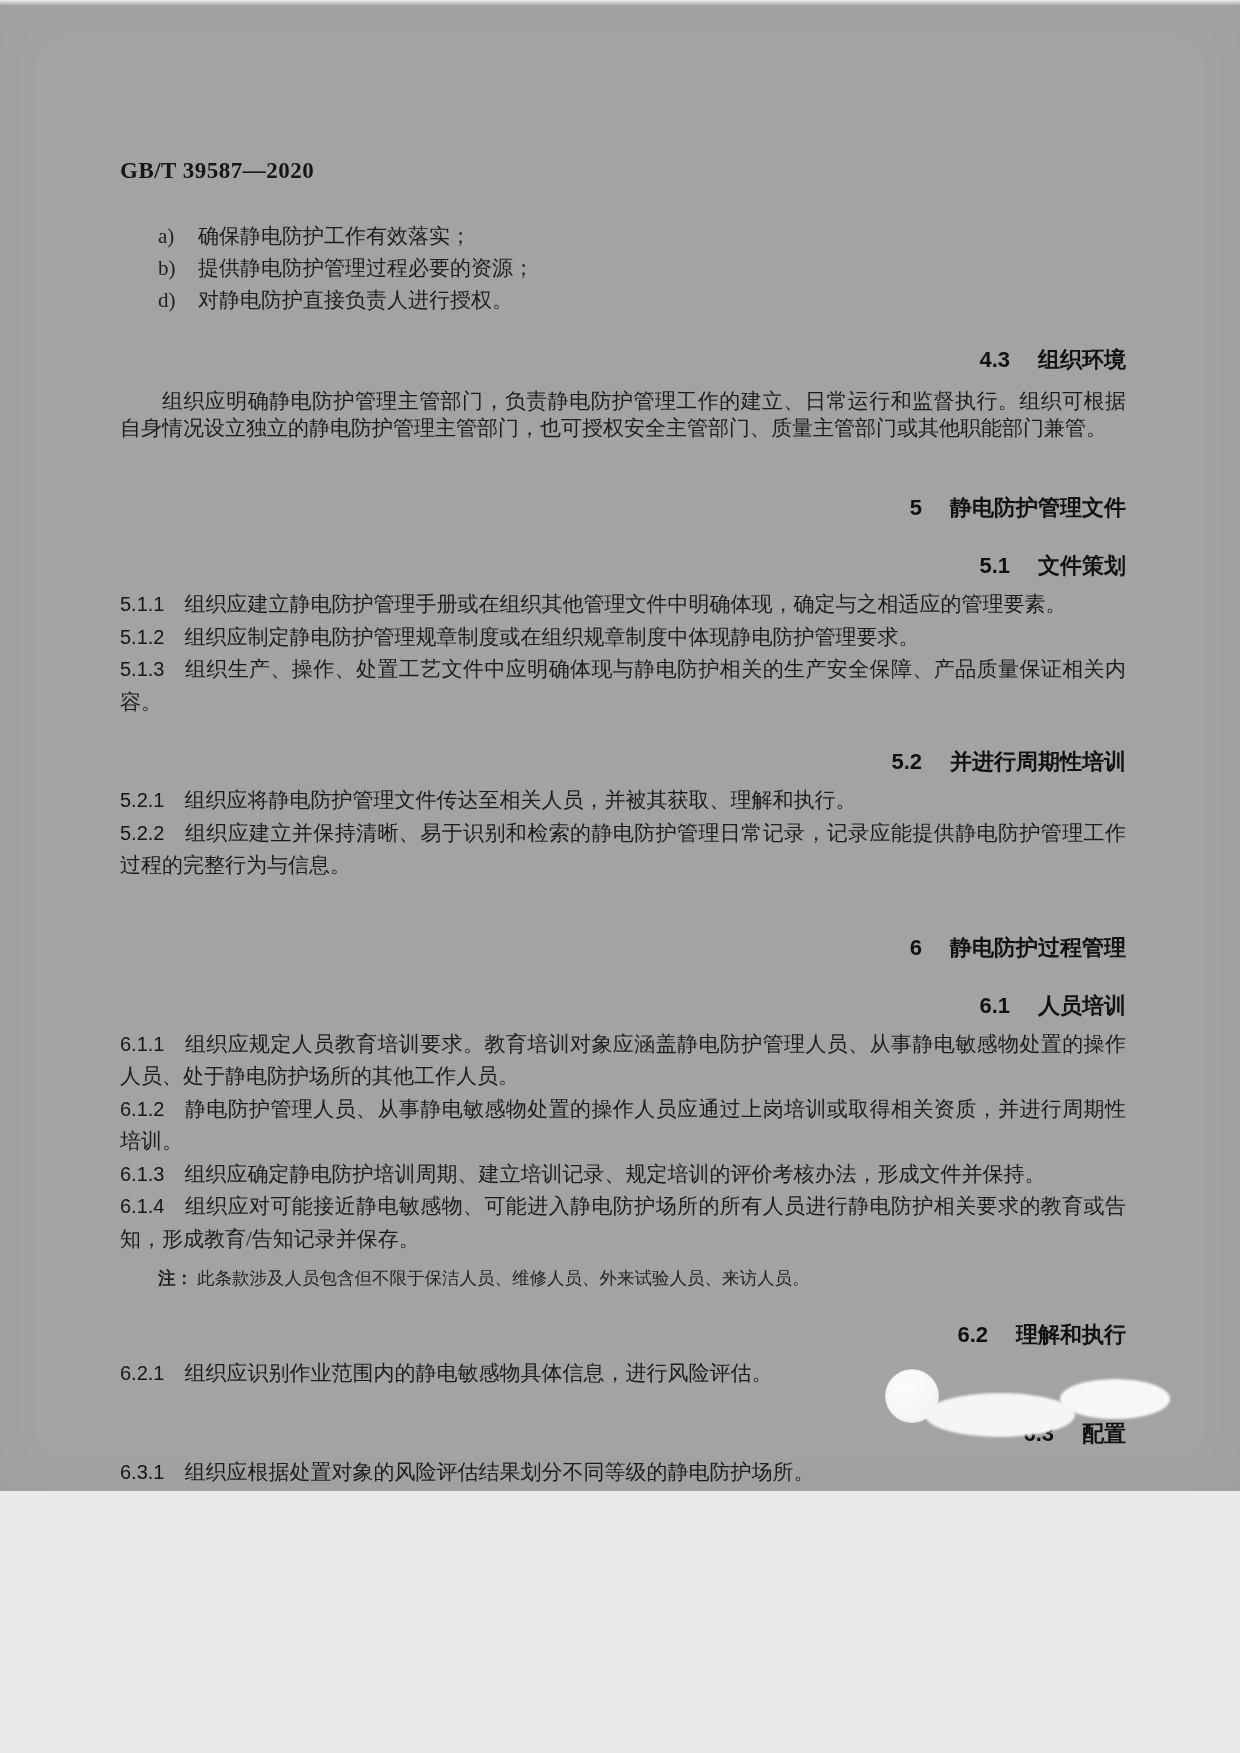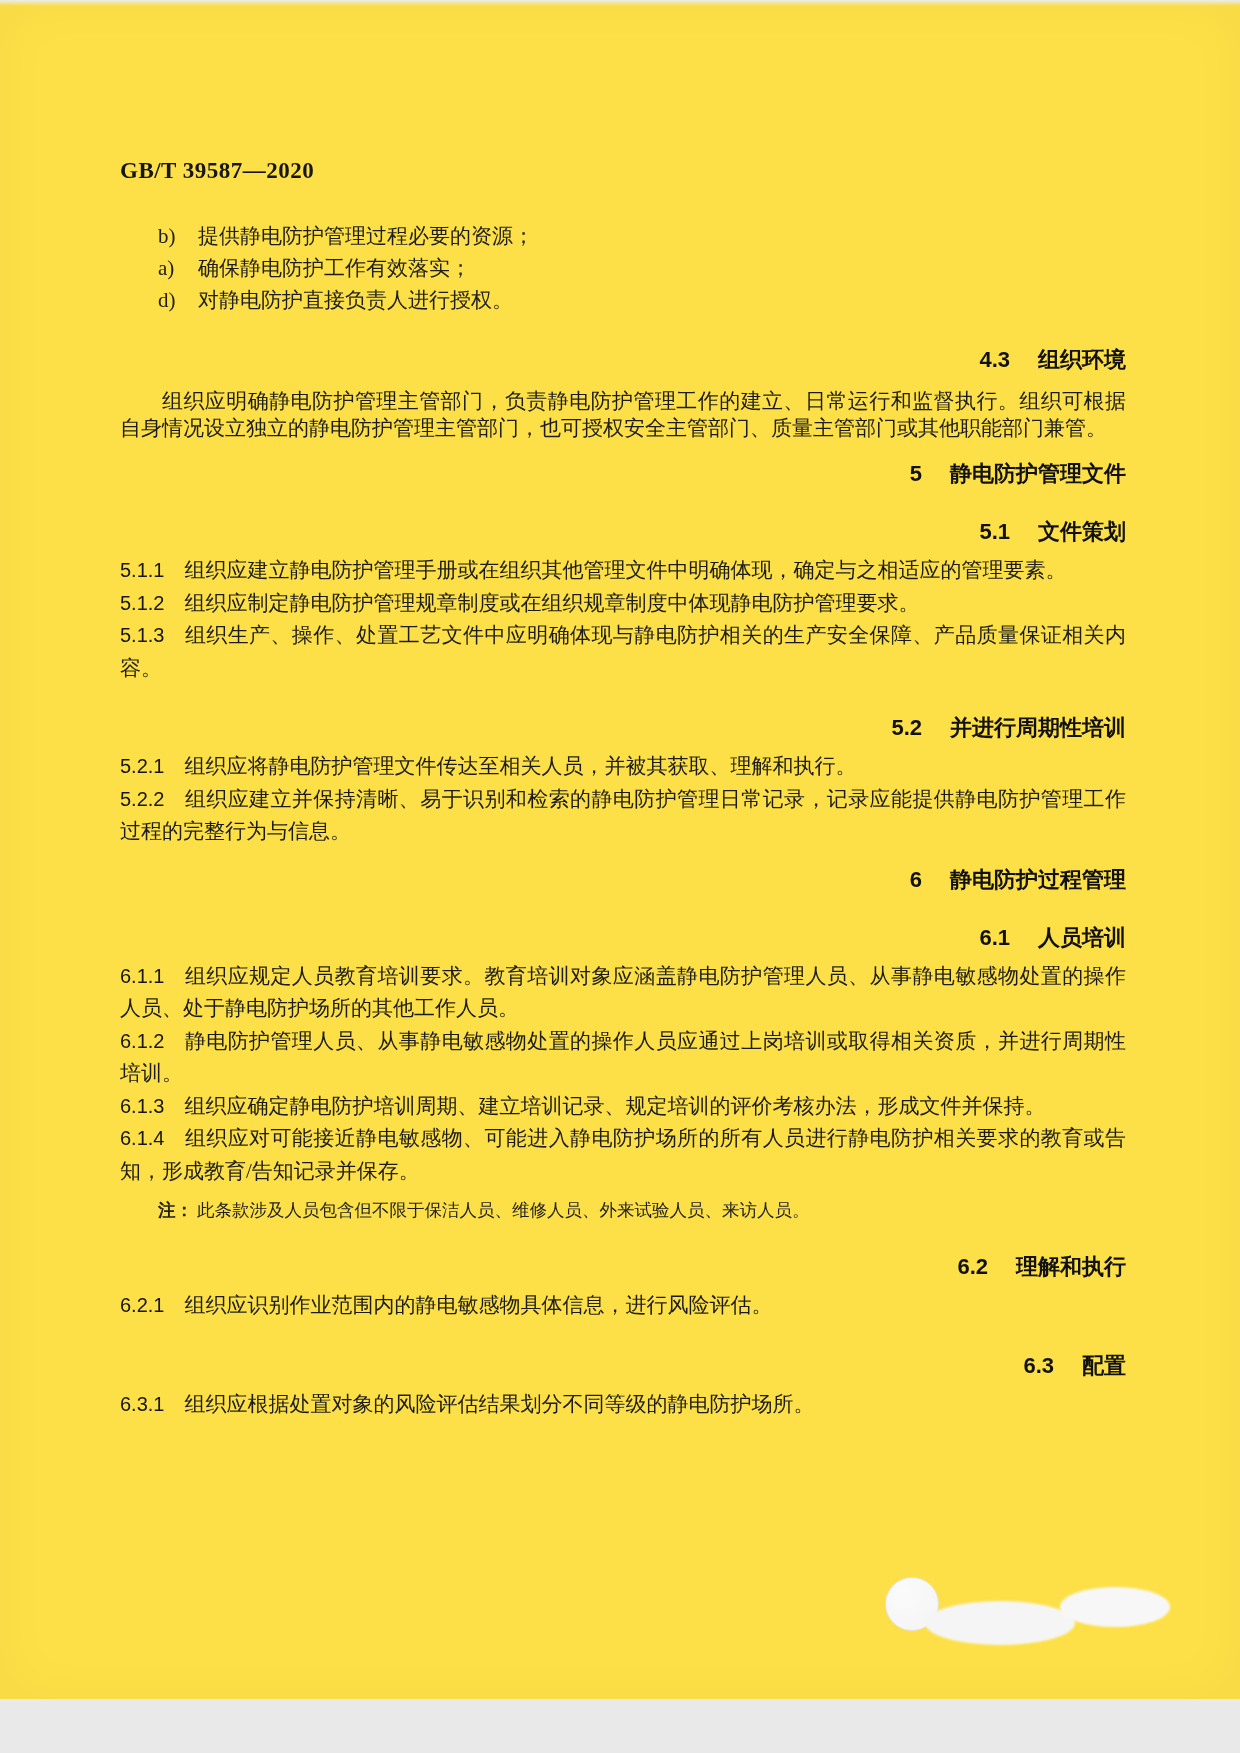--- a/index.html
+++ b/index.html
@@ -3,23 +3,23 @@
 <meta charset="utf-8">
 <style>
   html, body {
     margin: 0;
     padding: 0;
     background: #e9e9e9;
   }
   .page {
     position: relative;
     width: 1240px;
-    height: 1699px;
+    height: 1491px;
     margin: 0 auto;
-    background: #fde047;
+    background: #a3a3a3;
     overflow: hidden;
     color: #1e1e1e;
     font-family: "Liberation Serif", serif;
     box-shadow: inset 0 0 60px rgba(0,0,0,0.03);
   }
   
   .page::before {
     content: "";
     position: absolute;
     left: 0; top: 0; right: 0;
@@ -58,21 +58,21 @@
   .h1, .h2 {
     font-family: "Liberation Sans", sans-serif;
     font-weight: bold;
     font-size: 22px;
     line-height: 28px;
     color: #111;
     margin: 0;
     text-align: right;
   }
   .hnum { display: inline-block; margin-right: 28px; }
-  .mt-h1 { margin-top: 18px; }
+  .mt-h1 { margin-top: 52px; }
   .mt-h2 { margin-top: 30px; }
   .para {
     font-size: 21px;
     line-height: 27px;
     text-align: justify;
     text-justify: inter-character;
     margin: 14px 0 0 0;
     color: #1c1c1c;
   }
   .para.indent { text-indent: 2em; }
@@ -139,24 +139,24 @@
 </head>
 <body>
 
 <div class="page">
   <div class="content">
 
     <div class="std-number">GB/T 39587—2020</div>
 
     <ul class="intro-list">
       <li>
-        <span class="li-marker">b)</span><span>提供静电防护管理过程必要的资源；</span>
+        <span class="li-marker">a)</span><span>确保静电防护工作有效落实；</span>
       </li>
       <li>
-        <span class="li-marker">a)</span><span>确保静电防护工作有效落实；</span>
+        <span class="li-marker">b)</span><span>提供静电防护管理过程必要的资源；</span>
       </li>
       <li>
         <span class="li-marker">d)</span><span>对静电防护直接负责人进行授权。</span>
       </li>
     </ul>
 
     <h3 class="h2 mt-h2">
       <span class="hnum">4.3</span><span>组织环境</span>
     </h3>
     <p class="para indent">组织应明确静电防护管理主管部门，负责静电防护管理工作的建立、日常运行和监督执行。组织可根据自身情况设立独立的静电防护管理主管部门，也可授权安全主管部门、质量主管部门或其他职能部门兼管。</p>

